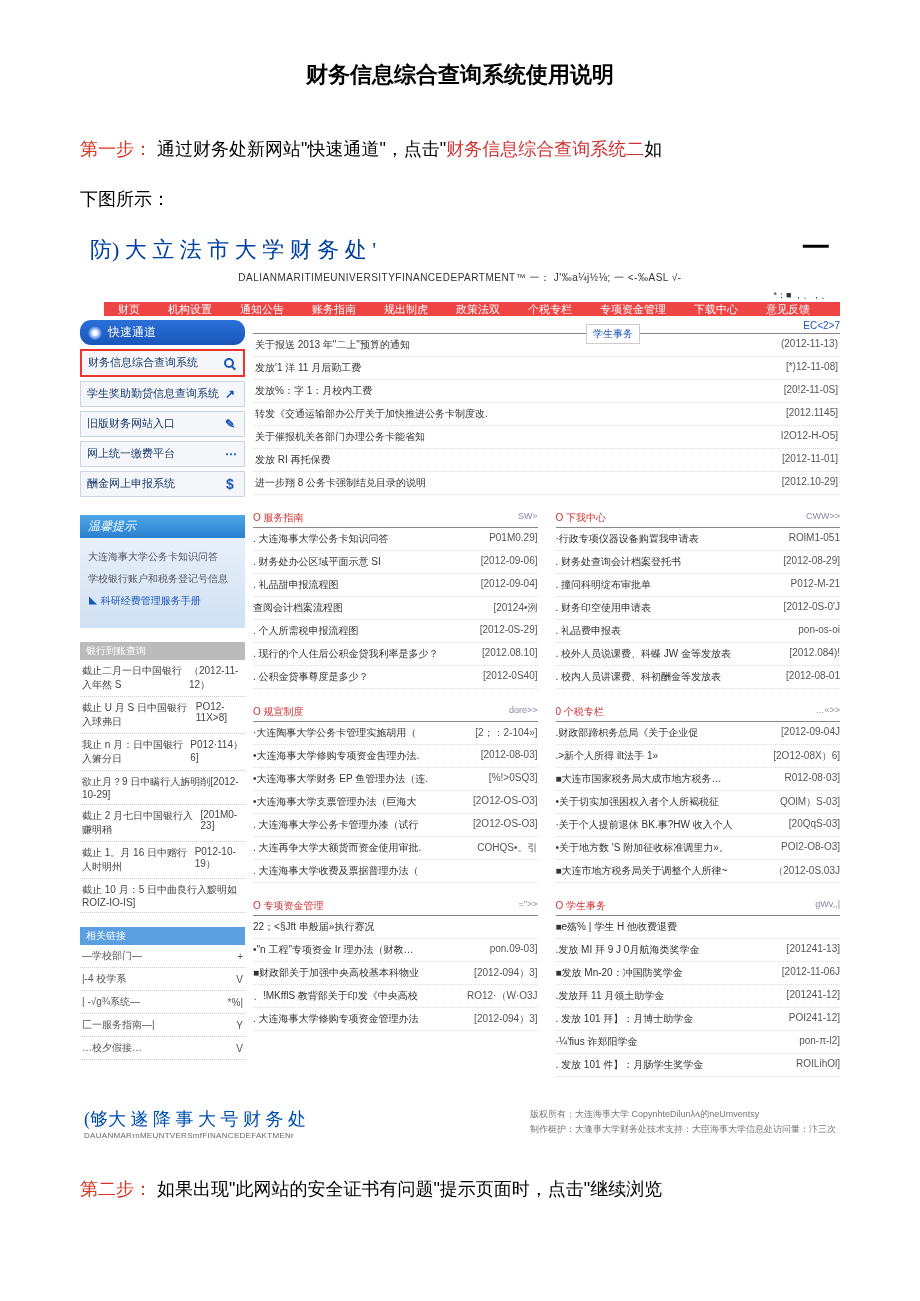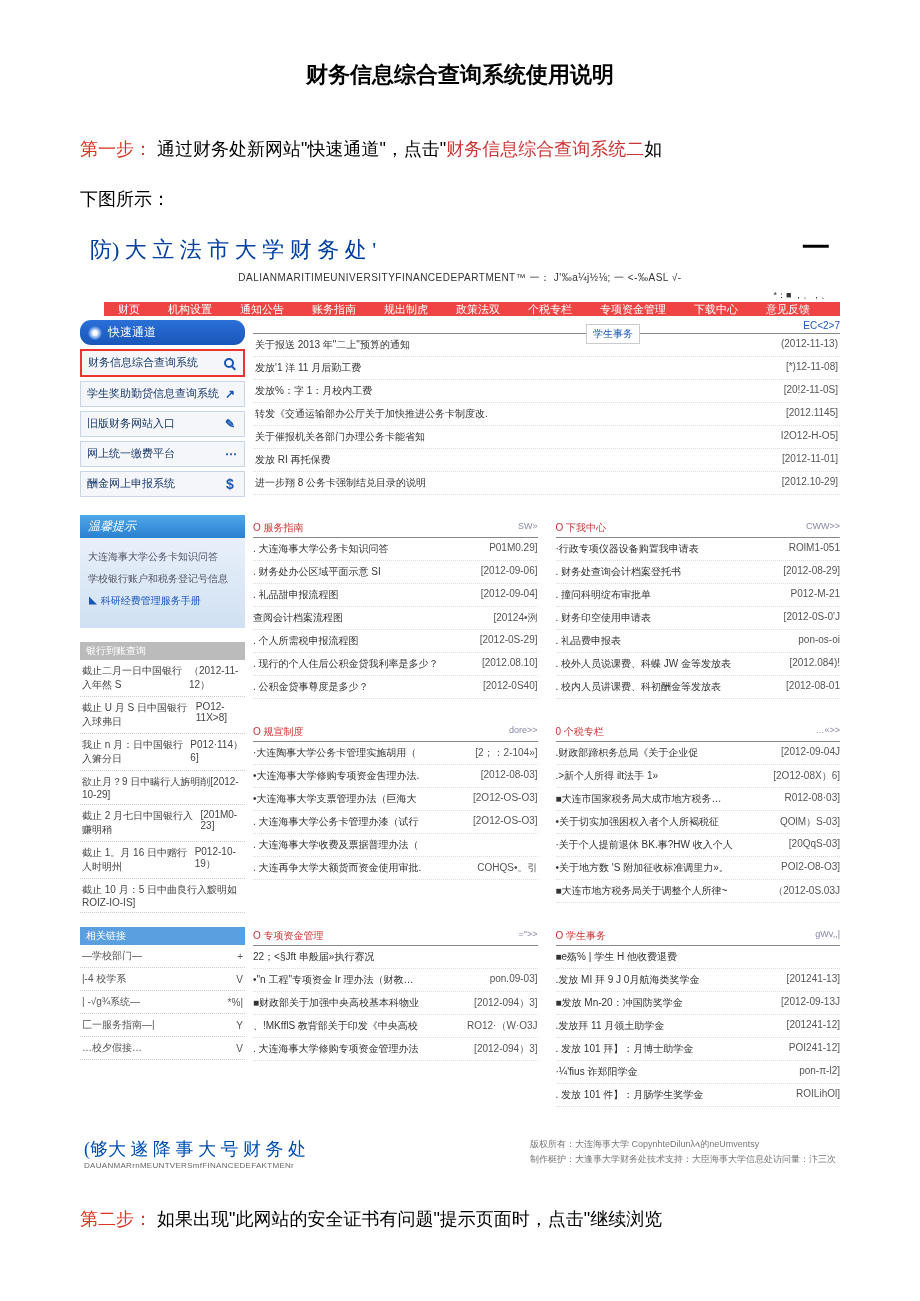--- a/index.html
+++ b/index.html
@@ -49,21 +49,21 @@
   .notice-bubble::after { content: ""; position: absolute; right: -10px; top: 4px; border: 5px solid transparent; border-left-color: #000; }
   .notice-sub { font-size: 9px; color: #c88; text-align: center; }
   .placeholder-shape { font-size: 20px; font-family: serif; color: #222; margin-top: 6px; line-height: 1.1; }
   .placeholder-shape .line2 { border-bottom: 1px solid #000; display: inline-block; }
   .placeholder-shape .small { font-size: 11px; text-align: right; display: block; }
   .top-notice-list { flex: 1; }
   .nl-head { display: flex; justify-content: flex-end; font-size: 10px; color: #1a56b8; border-bottom: 1px solid #888; padding-bottom: 2px; }
   .nl-row { display: flex; justify-content: space-between; font-size: 10px; padding: 4px 2px; border-bottom: 1px dotted #ddd; }
   .nl-row .t { color: #333; }
   .nl-row .d { color: #555; }
-  .two-col-section { display: flex; gap: 18px; margin-top: 24px; }
+  .two-col-section { display: flex; gap: 18px; margin-top: 14px; }
   .col { flex: 1; min-width: 0; }
   .sec-h { display: flex; justify-content: space-between; font-size: 10px; color: #c33; border-bottom: 1px solid #888; padding: 2px 0; }
   .sec-h .more { color: #88a; font-size: 9px; }
   .sec-row { display: flex; justify-content: space-between; font-size: 10px; padding: 4px 0; border-bottom: 1px dotted #ddd; }
   .sec-row .t { color: #333; white-space: nowrap; overflow: hidden; text-overflow: ellipsis; max-width: 68%; }
   .sec-row .d { color: #555; white-space: nowrap; }
   .footer-bar { margin-top: 30px; display: flex; justify-content: space-between; align-items: flex-start; padding: 0 4px 10px; }
   .footer-title { color: #0050b0; font-family: "KaiTi", serif; font-size: 18px; }
   .footer-sub { font-size: 8px; color: #666; letter-spacing: 0.3px; }
   .footer-meta { font-size: 9px; color: #777; line-height: 1.6; }
@@ -326,35 +326,39 @@
           <div id="sec_rules_rows">
               <div class="sec-row">
                 <span class="t">·大连陶事大学公务卡管理实施胡用（</span>
                 <span class="d">[2；：2-104»]</span>
               </div>
               <div class="sec-row">
                 <span class="t">•大连海事大学修购专项资金吿理办法.</span>
                 <span class="d">[2012-08-03]</span>
               </div>
               <div class="sec-row">
+                <span class="t">•大连海事大学财务 EP 鱼管理办法（连.</span>
+                <span class="d">[%!&gt;0SQ3]</span>
+              </div>
+              <div class="sec-row">
                 <span class="t">•大连海事大学支票管理办法（巨海大</span>
                 <span class="d">[2O12-OS-O3]</span>
               </div>
               <div class="sec-row">
                 <span class="t">. 大连海事大学公务卡管理办漆（试行</span>
                 <span class="d">[2O12-OS-O3]</span>
               </div>
               <div class="sec-row">
+                <span class="t">. 大连再争大学大额货而资金使用审批.</span>
+                <span class="d">COHQS•。引</span>
+              </div>
+              <div class="sec-row">
                 <span class="t">. 大连海事大学收费及票据普理办法（</span>
                 <span class="d"></span>
               </div>
-              <div class="sec-row">
-                <span class="t">. 大连再争大学大额货而资金使用审批.</span>
-                <span class="d">COHQS•。引</span>
-              </div>
             </div>
         </div>
         <div class="col">
           <div class="sec-h">
               <span>0 个税专栏</span>
               <span class="more">…«&gt;&gt;</span>
             </div>
           <div id="sec_tax_rows">
               <div class="sec-row">
                 <span class="t">.财政部蹄枳务总局《关于企业促</span>
@@ -426,21 +430,21 @@
               <div class="sec-row">
                 <span class="t">■e殇% | 学生 H 他收费退费</span>
                 <span class="d"></span>
               </div>
               <div class="sec-row">
                 <span class="t">.发放 MI 拜 9 J 0月航海类奖学金</span>
                 <span class="d">[201241-13]</span>
               </div>
               <div class="sec-row">
                 <span class="t">■发放 Mn-20：冲国防奖学金</span>
-                <span class="d">[2012-09-13J</span>
+                <span class="d">[2012-11-06J</span>
               </div>
               <div class="sec-row">
                 <span class="t">.发放拜 11 月领土助学金</span>
                 <span class="d">[201241-12]</span>
               </div>
               <div class="sec-row">
                 <span class="t">. 发放 101 拜】：月博士助学金</span>
                 <span class="d">POI241-12]</span>
               </div>
               <div class="sec-row">

